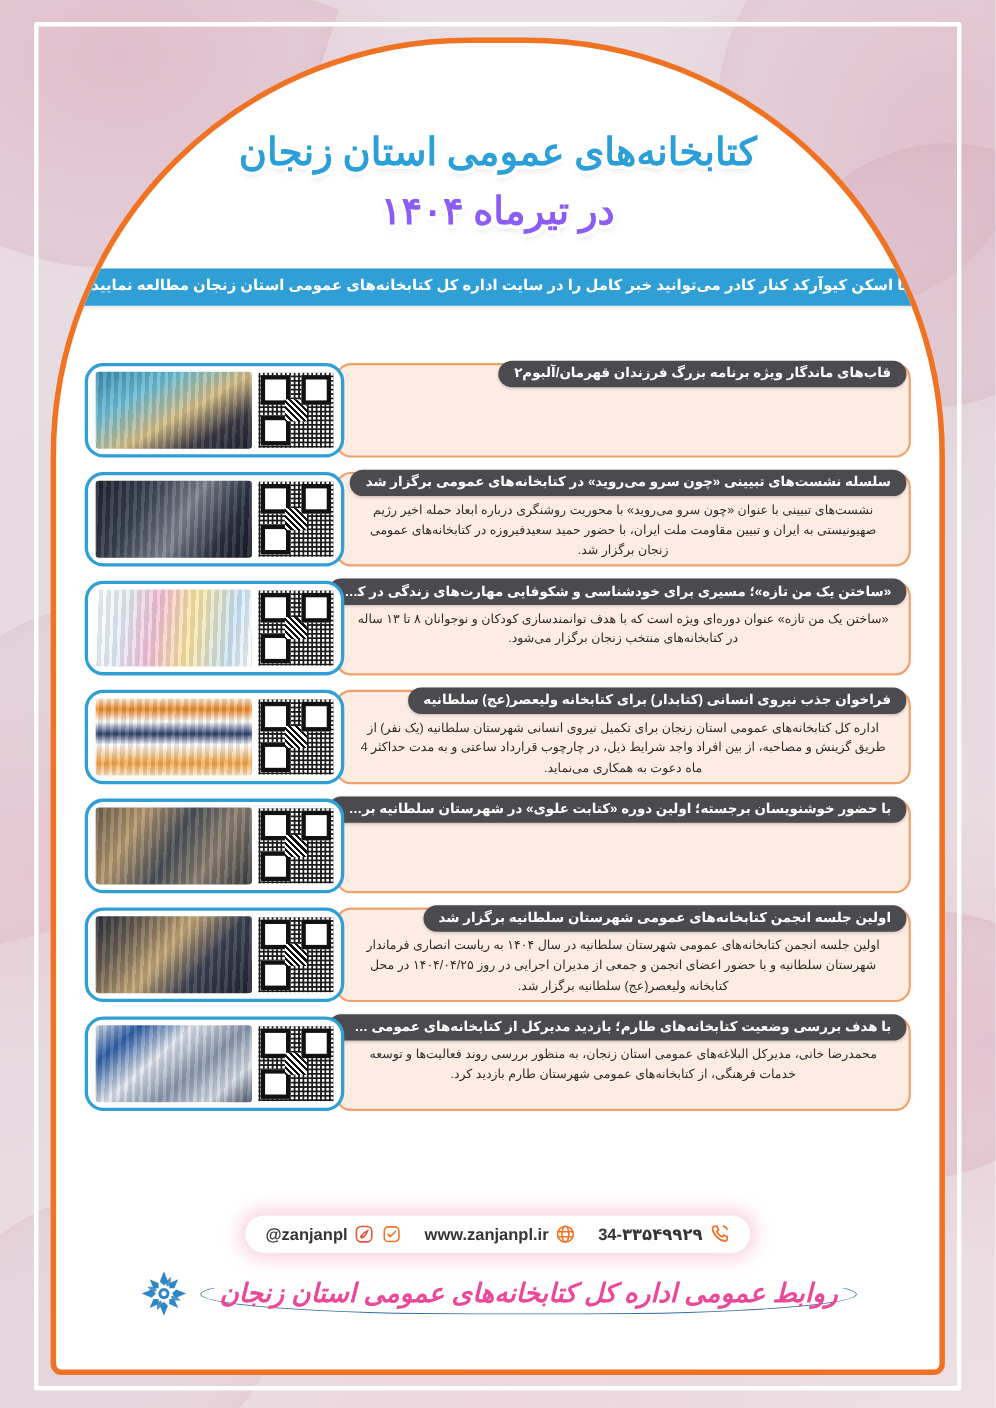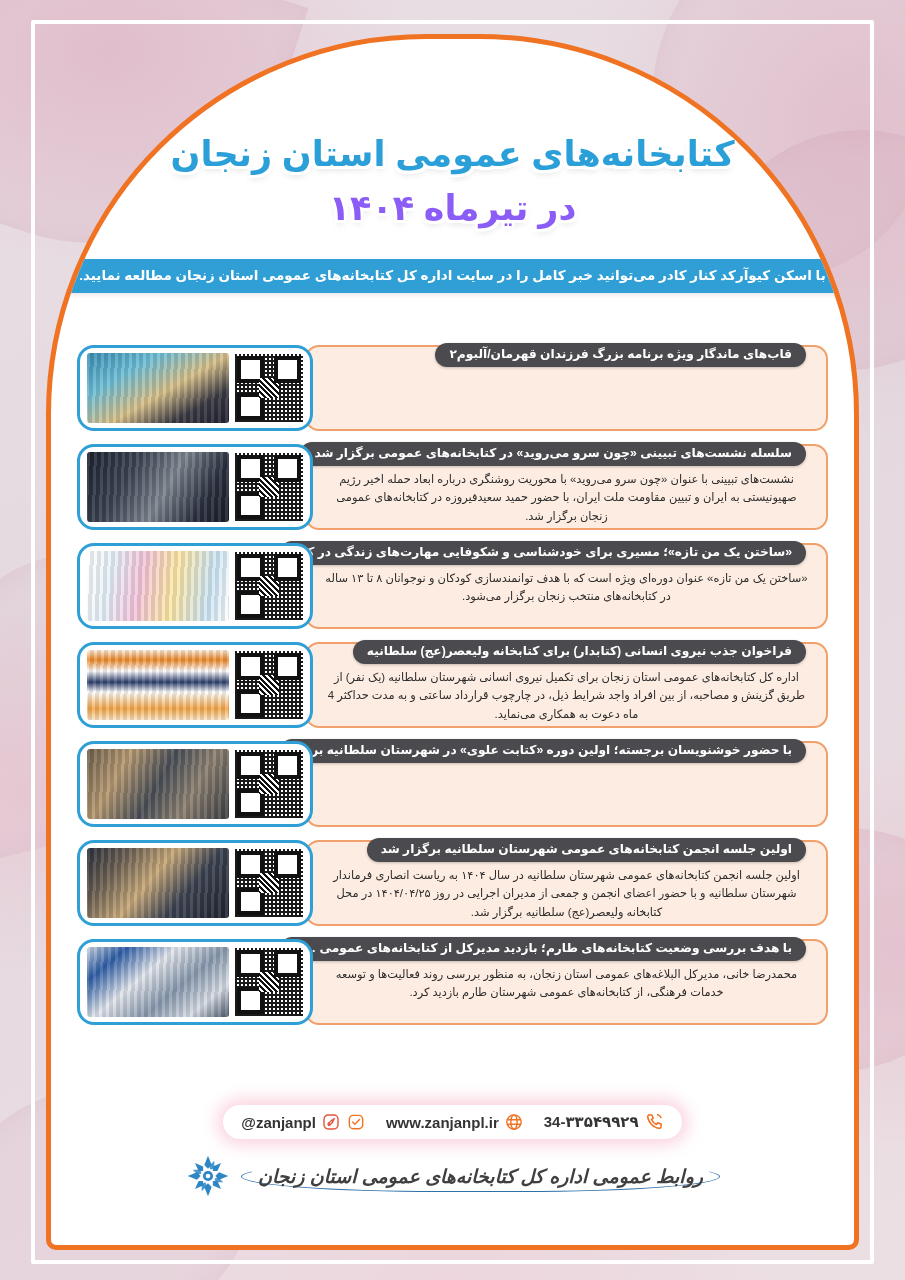--- a/index.html
+++ b/index.html
@@ -37,26 +37,27 @@
     position:absolute;left:46px;top:34px;right:46px;bottom:30px;
     background:#ffffff;
     border:5px solid #ef7323;
     border-radius:380px 380px 10px 10px;
     overflow:hidden;z-index:2;
   }
 
   
   .head{padding-top:76px;text-align:center;}
   .head h1{
-    margin:15px;font-size:35px;line-height:1.38;font-weight:bold;color:#2a9fd8;
+    margin:0;font-size:35px;line-height:1.38;font-weight:bold;color:#2a9fd8;
     letter-spacing:-.3px;
     text-shadow:
       -2.5px -2.5px 0 #fff, 2.5px -2.5px 0 #fff, -2.5px 2.5px 0 #fff, 2.5px 2.5px 0 #fff,
       0 -3px 0 #fff, 0 3px 0 #fff, -3px 0 0 #fff, 3px 0 0 #fff,
       0 4px 7px rgba(0,0,0,.13);
+    font-family: Liberation Serif, serif;
   }
   .head h1 .ln2{color:#8b5cf6;display:block;margin-top:6px;}
 
   .subbanner{
     margin:26px auto 0;display:table;
     background:#2f9fd6;color:#fff;border-radius:26px;
     padding:8px 26px 10px;font-size:13.5px;font-weight:bold;
     box-shadow:0 2px 5px rgba(0,0,0,.10);
   }
 
@@ -95,21 +96,21 @@
   .photo.p7{background:linear-gradient(140deg,#cfd8e4 0%,#2f5fa8 18%,#e3e7ee 40%,#8a9bb0 62%,#d7dde6 82%,#4a5668 100%);}
   .photo .ovl{position:absolute;inset:0;
      background:repeating-linear-gradient(92deg,rgba(255,255,255,.10) 0 3px,rgba(0,0,0,.10) 3px 7px);}
 
   .txtcard{
     position:absolute;left:228px;right:0;top:0;height:86px;
     background:#fdece1;border:2px solid #f0a06a;border-radius:14px;
     box-sizing:border-box;padding:20px 14px 6px 14px;z-index:2;
   }
   .headpill{
-    position:absolute;top:-4px;right:20px;
+    position:absolute;top:-4px;right:2px;
     background:#4b4a4e;color:#fff;border-radius:14px;
     padding:4px 14px 6px;font-size:12.2px;font-weight:bold;white-space:nowrap;
     box-shadow:0 1px 3px rgba(0,0,0,.22);z-index:5;max-width:96%;
     overflow:hidden;text-overflow:ellipsis;
   }
   .body{
     font-size:11.4px;line-height:1.62;color:#2d2d2d;text-align:center;
     margin-top:4px;
   }
 
@@ -122,21 +123,21 @@
     font-size:15px;color:#343434;direction:rtl;
   }
   .citem{display:flex;align-items:center;gap:5px;white-space:nowrap;}
   .citem .lbl{font-weight:600;}
   .ltr{direction:ltr;unicode-bidi:isolate;}
   .ico{width:20px;height:20px;flex:0 0 20px;display:block;}
 
   #logo{margin-top:14px;display:flex;align-items:center;justify-content:center;gap:10px;}
   #logo .rosette{width:46px;height:46px;flex:0 0 46px;}
   #logo .calli{
-    font-size:19px;color:#404040;font-weight:bold;letter-spacing:-.4px;
+    font-size:24px;color:#ec4899;font-weight:bold;letter-spacing:-.4px;
     border-radius:50%/60%;padding:3px 16px;
     border:1.6px solid #2f6fa8;border-top-color:transparent;border-bottom-color:#2f6fa8;
     font-style:italic;
   }
 </style>
 </head>
 <body>
 
 <div id="poster">
   <div class="petal" style="left:-60px;top:-50px;width:330px;height:300px;transform:rotate(18deg);"></div>

